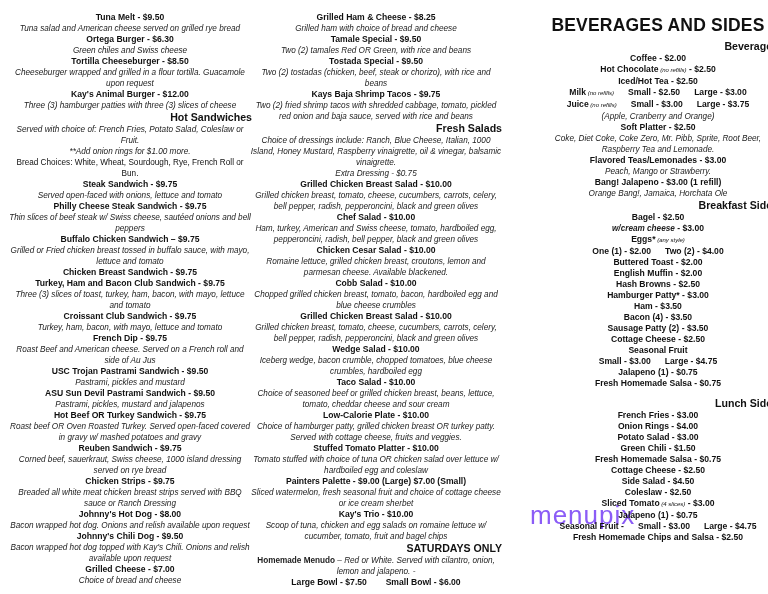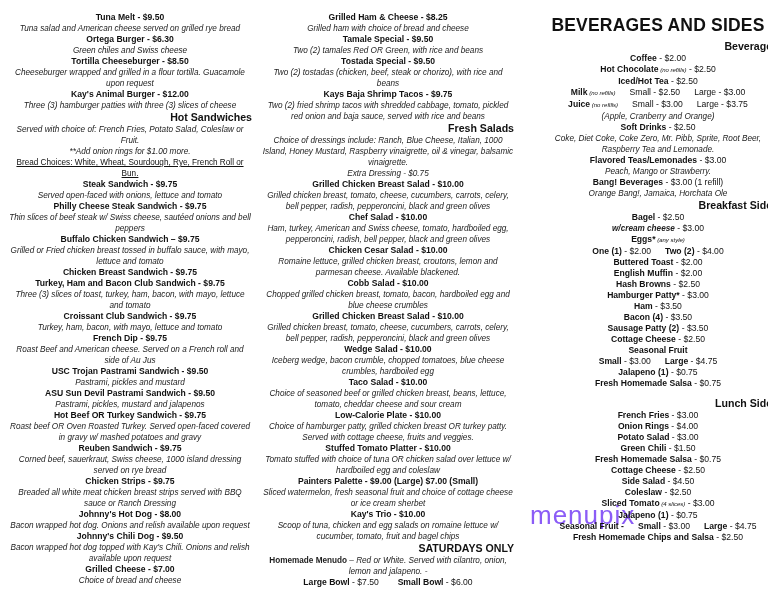--- a/index.html
+++ b/index.html
@@ -1,27 +1,27 @@
 <!DOCTYPE html>
 <html><head>
 <meta charset="utf-8">
 <style>
   html, body { margin:0; padding:0; background:#ffffff; }
   body { width:768px; height:594px; overflow:hidden; position:relative;
          font-family:"Liberation Sans", sans-serif; color:#111; }
   .col { position:absolute; top:0; text-align:center; }
   #col1 { left:8px; width:244px; top:12px; }
-  #col2 { left:262px; width:252px; top:12px; }
+  #col2 { left:250px; width:252px; top:12px; }
   #col3 { left:538px; width:240px; top:14px; }
   .item { font-weight:bold; font-size:8.6px; line-height:11px; }
   .desc { font-style:italic; font-size:8.2px; line-height:11px; color:#222; }
   .sect { font-weight:bold; font-size:10.6px; line-height:13px;text-align:right; }
-  .note { font-size:8.2px; line-height:11px;text-decoration:underline; }
+  .note { font-size:8.2px; line-height:11px; }
   .small { font-style:italic; font-weight:normal; font-size:6px; }
-  .price { font-weight:normal; }
+  .price { font-weight:bold; }
   .main-title { font-weight:bold; font-size:17.5px; line-height:22px; letter-spacing:0.2px; margin-bottom:4px; }
   .gap { height:8px; }
   .sp { display:inline-block; width:14px; }
   .watermark { position:absolute; left:530px; top:500px; font-size:26px; color:#8b5cf6;
                font-family:"Liberation Sans", sans-serif; letter-spacing:1px; z-index:0; }
   .col { z-index:1; }
 </style>
 </head>
 <body>
 
@@ -124,25 +124,25 @@
 <div class="col" id="col3">
   <div class="main-title">BEVERAGES AND SIDES</div>
 
   <div class="sect">Beverages</div>
   <div class="item"><span>Coffee</span><span class="price"> - $2.00</span></div>
   <div class="item"><span>Hot Chocolate</span><span class="small"> (no refills)</span><span class="price"> - $2.50</span></div>
   <div class="item"><span>Iced/Hot Tea</span><span class="price"> - $2.50</span></div>
   <div class="item"><span>Milk</span><span class="small"> (no refills)</span><span class="sp"></span><span class="price">Small - $2.50</span><span class="sp"></span><span class="price">Large - $3.00</span></div>
   <div class="item"><span>Juice</span><span class="small"> (no refills)</span><span class="sp"></span><span class="price">Small - $3.00</span><span class="sp"></span><span class="price">Large - $3.75</span></div>
   <div class="desc">(Apple, Cranberry and Orange)</div>
-  <div class="item"><span>Soft Drinks</span><span class="price"> - $2.50</span></div>
+  <div class="item"><span>Soft Platter</span><span class="price"> - $2.50</span></div>
   <div class="desc">Coke, Diet Coke, Coke Zero, Mr. Pibb, Sprite, Root Beer, Raspberry Tea and Lemonade.</div>
   <div class="item"><span>Flavored Teas/Lemonades</span><span class="price"> - $3.00</span></div>
   <div class="desc">Peach, Mango or Strawberry.</div>
-  <div class="item"><span>Bang! Beverages</span><span class="price"> - $3.00 (1 refill)</span></div>
+  <div class="item"><span>Bang! Jalapeno</span><span class="price"> - $3.00 (1 refill)</span></div>
   <div class="desc">Orange Bang!, Jamaica, Horchata Ole</div>
 
   <div class="sect" style="margin-top:0">Breakfast  Sides</div>
   <div class="item"><span>Bagel</span><span class="price"> - $2.50</span></div>
   <div class="item"><span class="desc">w/cream cheese</span><span class="price"> - $3.00</span></div>
   <div class="item"><span>Eggs*</span><span class="small"> (any style)</span></div>
   <div class="item"><span>One (1)</span><span class="price"> - $2.00</span><span class="sp"></span><span>Two (2)</span><span class="price"> - $4.00</span></div>
   <div class="item"><span>Buttered Toast</span><span class="price"> - $2.00</span></div>
   <div class="item"><span>English Muffin</span><span class="price"> - $2.00</span></div>
   <div class="item"><span>Hash Browns</span><span class="price"> - $2.50</span></div>

